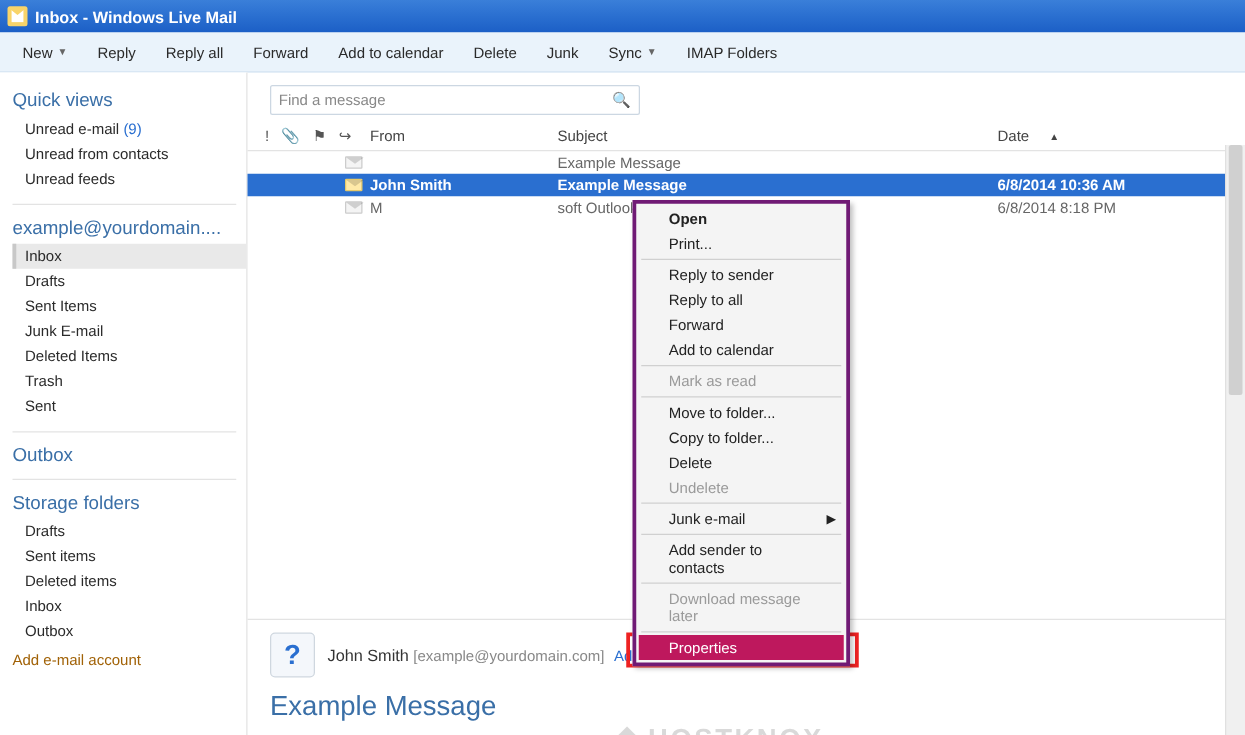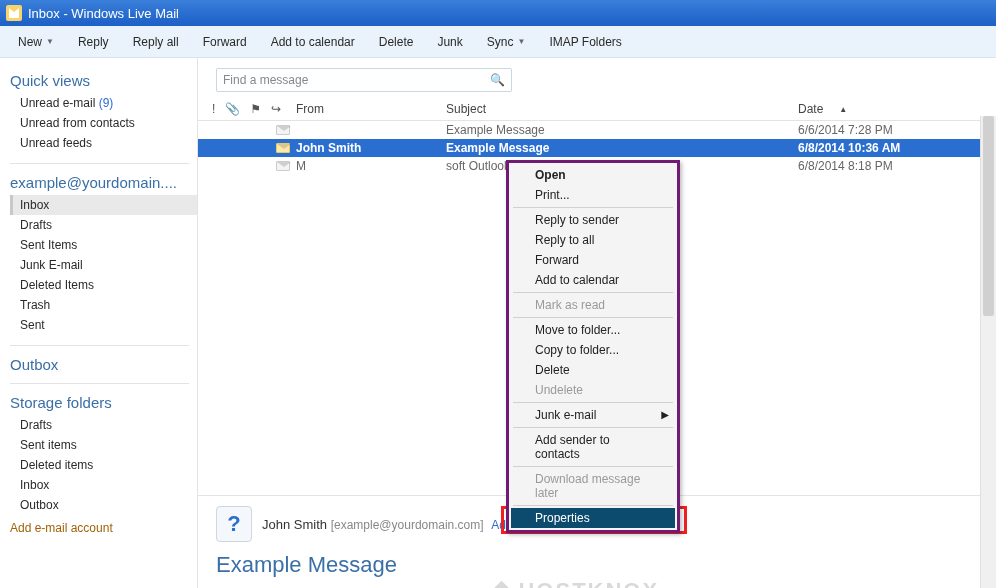--- a/index.html
+++ b/index.html
@@ -3,20 +3,21 @@
 <meta charset="utf-8">
 <style>
 * { margin: 0; padding: 0; box-sizing: border-box; font-family: "Segoe UI", Tahoma, sans-serif; }
 html, body { width: 996px; height: 588px; overflow: hidden; background: #fff; }
 
 .titlebar {
   height: 26px;
   background: linear-gradient(to bottom, #3a7fd9 0%, #2a6fd0 50%, #1c5fc6 100%);
   color: #fff; display: flex; align-items: center; padding: 0 6px;
   font-size: 13px;
+  font-weight: bold;
 }
 .titlebar .app-icon { width: 16px; height: 16px; background: #f8d46a; margin-right: 6px; border-radius: 2px; position: relative; }
 .titlebar .app-icon::after { content:""; position:absolute; inset:3px; background:#fff; clip-path: polygon(0 0,100% 0,100% 100%,0 100%,0 0,50% 40%,100% 0); }
 
 .toolbar {
   height: 32px; background: #eaf3fb; border-bottom: 1px solid #d4e4f2;
   display: flex; align-items: center; padding: 0 8px; gap: 4px;
   font-size: 12px; color: #2a2a2a;
 }
 .toolbar .tb-btn { padding: 4px 10px; border-radius: 2px; display: flex; align-items: center; gap: 4px; }
@@ -67,21 +68,21 @@
 
 
 .ctx {
   position:absolute; left:308px; top:102px; width:174px;
   background:#f4f4f4; border:3px solid #701a75; box-shadow:2px 2px 4px rgba(0,0,0,.25);
   font-size:12px; padding:2px; z-index:10;
 }
 .ctx .mi { padding:3px 18px 3px 24px; color:#222; position:relative;}
 .ctx .mi.bold { font-weight:bold; }
 .ctx .mi.disabled { color:#9a9a9a; }
-.ctx .mi.highlight { background:#0c4a6e; color:#fff; }
+.ctx .mi.highlight { background:#be185d; color:#fff; }
 .ctx .mi .arrow { position:absolute; right:6px; top:4px; font-size:10px;}
 .ctx .sep { height:1px; background:#d0d0d0; margin:2px 2px; }
 
 .red-box { position:absolute; border:3px solid #e22; pointer-events:none; }
 .watermark { position:absolute; left:50%; top:520px; transform:translateX(-50%); font-size:22px; color:#d9d9d9; font-weight:bold; letter-spacing:2px; display:flex; align-items:center; gap:6px;}
 .scroll-v { position:absolute; right:0; top:58px; bottom:0; width:16px; background:#f0f0f0; border-left:1px solid #e0e0e0;}
 .scroll-v .thumb { position:absolute; left:2px; right:2px; top:0; height:200px; background:#d0d0d0; border-radius:2px;}
 </style>
 </head>
 <body>
@@ -160,21 +161,20 @@
       </div>
     </div>
 
     <div class="msg-list" id="msg-list">
         <div class="msg-row">
           <div class="c-icons">
             <div class="env-icon"></div>
           </div>
           <div class="c-from"></div>
           <div class="c-subject">Example Message</div>
-          <div class="c-date">6/6/2014 7:28 PM</div>
         </div>
         <div class="msg-row selected">
           <div class="c-icons">
             <div class="env-icon unread"></div>
           </div>
           <div class="c-from">John Smith</div>
           <div class="c-subject">Example Message</div>
           <div class="c-date">6/8/2014 10:36 AM</div>
         </div>
         <div class="msg-row">

